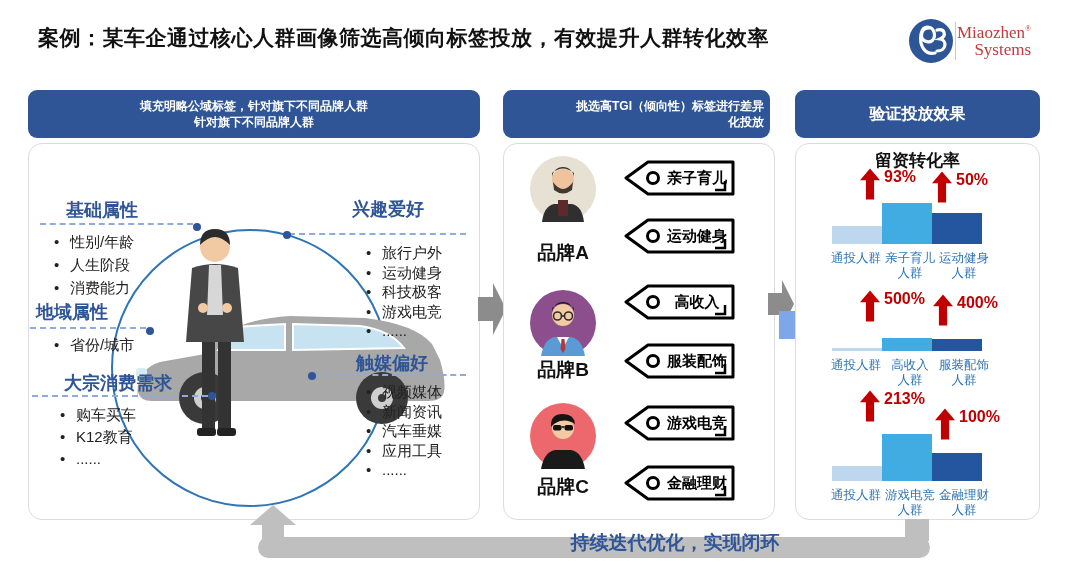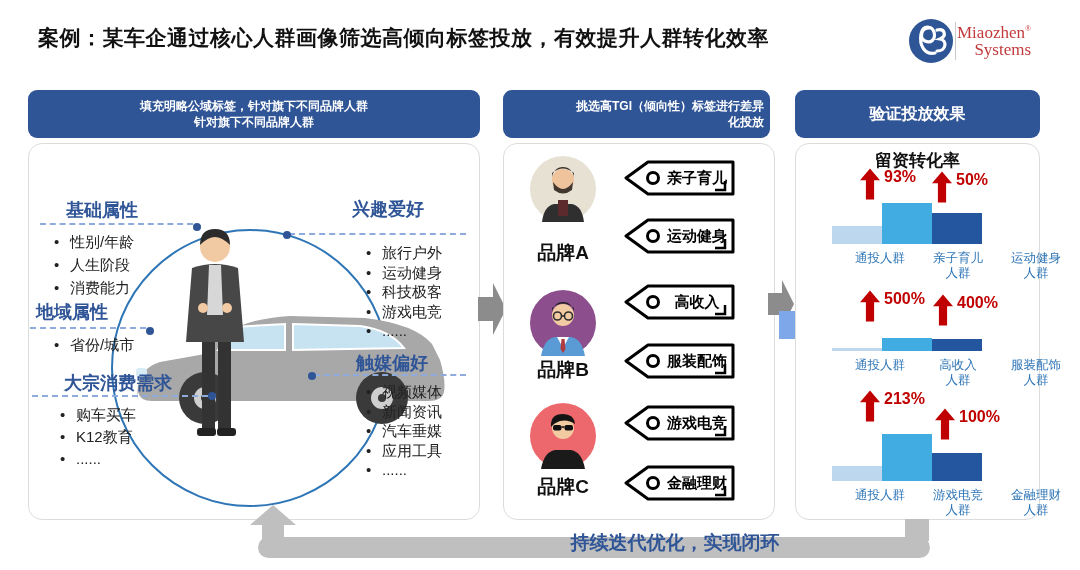--- a/index.html
+++ b/index.html
@@ -44,21 +44,21 @@
   
   .chart-title{position:absolute;left:0;top:5px;width:100%;text-align:center;font-size:17px;font-weight:bold;color:#111;}
   .lift{position:absolute;display:flex;align-items:flex-start;gap:4px;}
   .lift .pct{font-size:16px;font-weight:bold;color:#c00000;line-height:1.1;}
   .bars{position:absolute;left:36px;width:150px;height:50px;display:flex;align-items:flex-end;}
   .bar{width:50px;}
   .b0{background:#bdd7ee;}
   .b1{background:#41ace1;}
   .b2{background:#2456a0;}
   .labels{position:absolute;left:33px;display:flex;}
-  .labels .lab{width:54px;text-align:center;font-size:12.5px;line-height:1.2;color:#2e75b6;margin-left:24px;}
+  .labels .lab{width:54px;text-align:center;font-size:12.5px;line-height:1.2;color:#2e75b6;}
   .bars1{top:50px;} .bars2{top:157px;} .bars3{top:287px;}
   .labels1{top:107px;} .labels2{top:214px;} .labels3{top:344px;}
   .l11{left:64px;top:24px;} .l12{left:136px;top:27px;}
   .l21{left:64px;top:146px;} .l22{left:137px;top:150px;}
   .l31{left:64px;top:246px;} .l32{left:139px;top:264px;}
   
   .loop-h{position:absolute;left:258px;top:537px;width:672px;height:21px;background:#bfbfbf;border-radius:11px;}
   .loop-stem{position:absolute;left:262px;top:523px;width:22px;height:20px;background:#bfbfbf;}
   .loop-head{position:absolute;left:250px;top:505px;width:0;height:0;
       border-left:23px solid transparent;border-right:23px solid transparent;border-bottom:20px solid #bfbfbf;}

